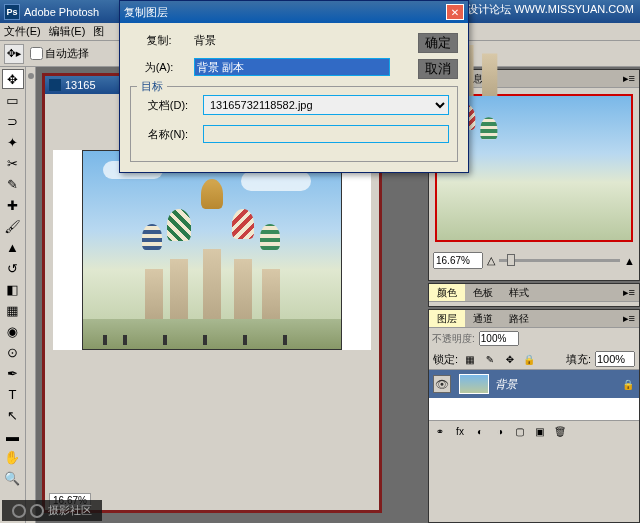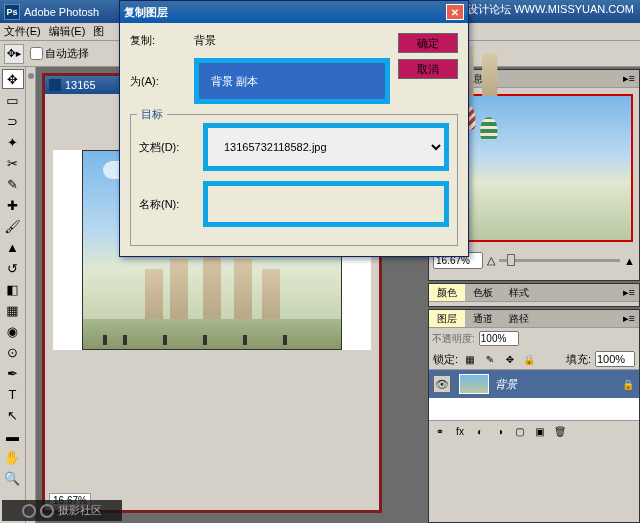--- a/index.html
+++ b/index.html
@@ -60,34 +60,34 @@
 .layer-list{background:#fff;min-height:50px}
 .layer-item{display:flex;align-items:center;height:28px;background:#4a6a9a;color:#fff;padding:0 4px}
 .layer-item .eye{width:18px;height:18px;background:#d4d0c8;border:1px solid #666;margin-right:8px;display:flex;align-items:center;justify-content:center;color:#333}
 .layer-item .thumb{width:30px;height:20px;background:linear-gradient(#7ab8e8,#b8c8a0);border:1px solid #fff;margin-right:6px}
 .layer-item .lock{margin-left:auto;font-size:10px}
 .layer-foot{display:flex;padding:2px;gap:2px;border-top:1px solid #999}
 .layer-foot .fbtn{width:18px;height:16px;display:flex;align-items:center;justify-content:center;font-size:10px}
 
 
 .dialog{position:absolute;top:0;left:119px;width:350px;background:#ece9d8;border:1px solid #0a246a;z-index:100;box-shadow:2px 2px 6px rgba(0,0,0,0.4)}
-.dlg-title{height:22px;background:linear-gradient(#3a6ea5,#0a5ab0);color:#fff;display:flex;align-items:center;padding:0 4px;font-weight:bold}
+.dlg-title{height:22px;background:linear-gradient(#3a6ea5,#0a5ab0);color:#fff;display:flex;align-items:center;padding:0 4px;font-weight:normal}
 .dlg-title .close{margin-left:auto;width:18px;height:16px;background:#e8604c;border:1px solid #fff;color:#fff;display:flex;align-items:center;justify-content:center;font-size:10px;cursor:pointer}
 .dlg-body{padding:10px;position:relative}
 .dlg-row{display:flex;align-items:center;margin-bottom:10px}
-.dlg-row .rlabel{width:58px;text-align:left;margin-right:6px}
-.dlg-row input,.dlg-row select{flex:1;padding:12px;border:5px solid #0ea5e9;font-size:11px}
+.dlg-row .rlabel{width:58px;text-align:center;margin-right:6px}
+.dlg-row input,.dlg-row select{flex:1;padding:2px;border:1px solid #0ea5e9;font-size:11px}
 .dlg-row input.sel{background:#316ac5;color:#fff}
 .dlg-fieldset{border:1px solid #999;padding:8px;margin-top:6px;position:relative}
 .dlg-fieldset .legend{position:absolute;top:-8px;left:6px;background:#ece9d8;padding:0 4px;color:#1a4a8a}
 .dlg-btns{position:absolute;right:10px;top:10px;display:flex;flex-direction:column;gap:6px}
-.dlg-btns button{width:60px;height:20px;background:#be185d;border:1px solid #666;cursor:pointer;font-size:11px}
+.dlg-btns button{width:40px;height:20px;background:#737373;border:1px solid #666;cursor:pointer;font-size:13px}
 
 .watermark{position:absolute;top:2px;right:6px;color:#fff;font-size:11px;z-index:50}
-.watermark2{position:absolute;bottom:2px;left:2px;background:rgba(20,20,20,0.8);color:#aaa;font-size:10px;padding:3px 20px;z-index:50;display:flex;align-items:center;gap:4px}
+.watermark2{position:absolute;bottom:2px;left:2px;background:rgba(20,20,20,0.8);color:#aaa;font-size:10px;padding:3px 10px;z-index:50;display:flex;align-items:center;gap:4px}
 .watermark2 .c{width:14px;height:14px;border:2px solid #888;border-radius:50%}
 </style>
 </head>
 <body>
 
 <div class="titlebar">
   <div class="ps-icon">Ps</div>
   <span>Adobe Photosh</span>
 </div>
 

